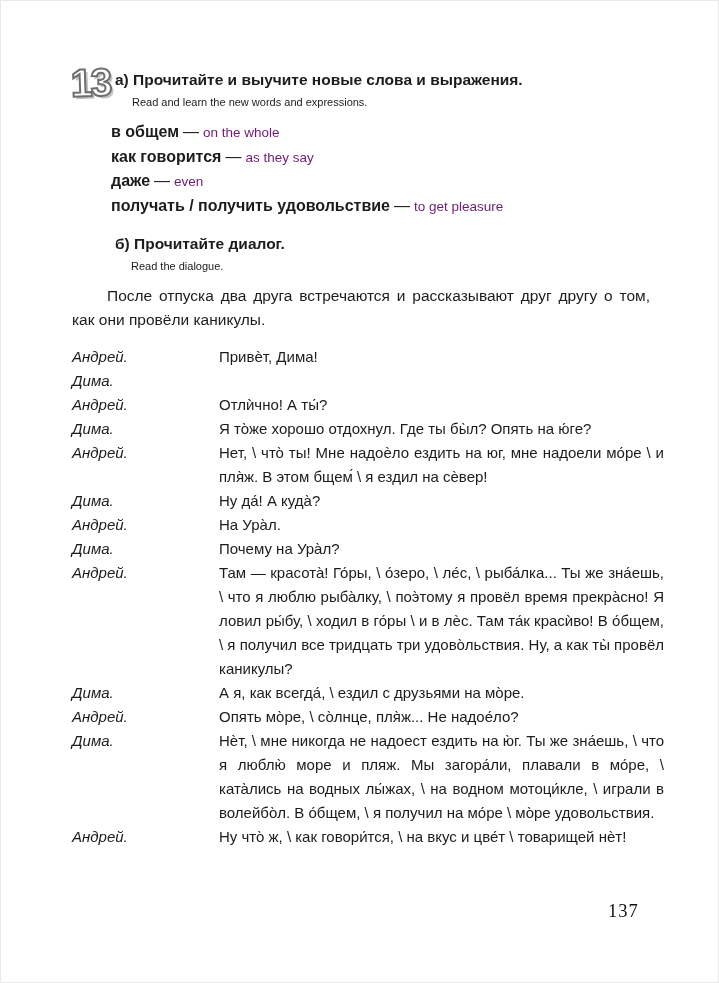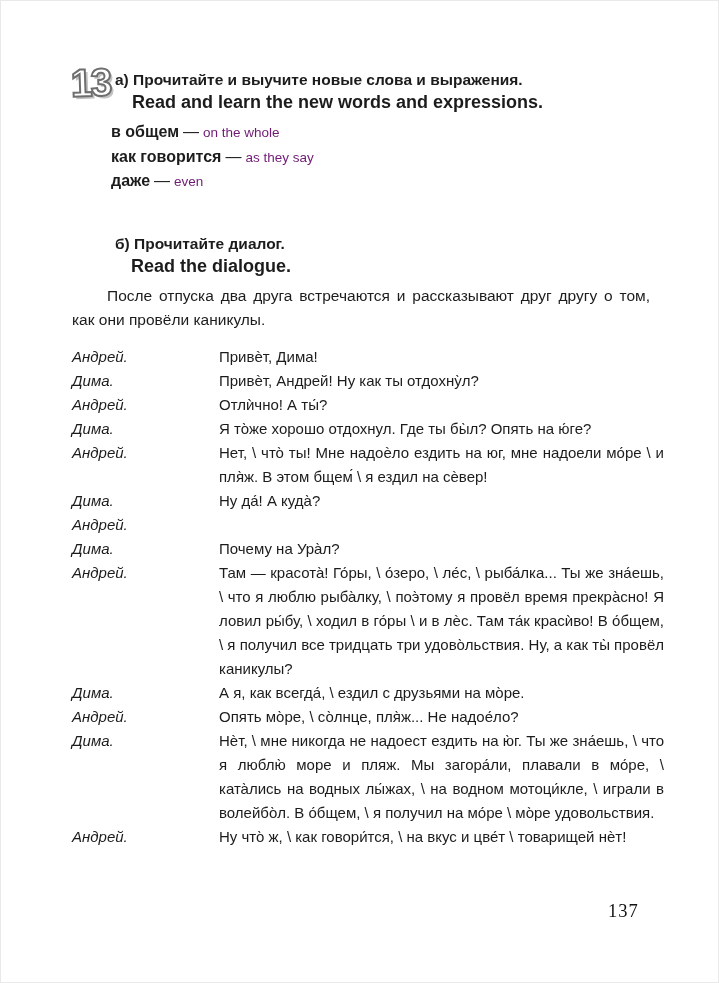--- a/index.html
+++ b/index.html
@@ -20,21 +20,21 @@
     font-size:39px; font-weight:800; line-height:40px;
     color:#ffffff;
     -webkit-text-stroke:2px #6e6e6e;
     text-shadow:2.5px 2.5px 0 #c4c4c4;
     letter-spacing:-2px;
     transform:rotate(-2deg);
     width:44px;
   }
   .titles { padding-top:7px; }
   .title-ru { font-size:15.5px; font-weight:bold; line-height:19px; }
-  .title-en { font-size:18px; font-weight:bold; line-height:18px; margin-left:17px; margin-top:4px; }
+  .title-en { font-size:11px; font-weight:normal; line-height:18px; margin-left:17px; margin-top:4px; }
 
   
   .vocab { position:absolute; top:119px; left:110px; }
   .vocab-line { font-size:16px; line-height:23.5px; white-space:nowrap; }
   .vru { font-weight:bold; }
   .vsep { margin:0 4px; }
   .ven { font-size:13.5px; color:#701a75; }
 
   
   .part-b { position:absolute; top:233px; left:114px; }
@@ -83,56 +83,59 @@
   <div class="vocab">
     <div class="vocab-line">
       <span class="vru">в общем</span><span class="vsep">—</span><span class="ven">on the whole</span>
     </div>
     <div class="vocab-line">
       <span class="vru">как говорится</span><span class="vsep">—</span><span class="ven">as they say</span>
     </div>
     <div class="vocab-line">
       <span class="vru">даже</span><span class="vsep">—</span><span class="ven">even</span>
     </div>
+    <div class="vocab-line">
+      <span class="vru">получать / получить удовольствие</span><span class="vsep">—</span><span class="ven">to get pleasure</span>
+    </div>
   </div>
 
   <div class="part-b">
     <div class="title-ru">б) Прочитайте диалог.</div>
     <div class="title-en">Read the dialogue.</div>
   </div>
 
   <p class="intro">После отпуска два друга встречаются и рассказывают друг другу о том, как они провёли каникулы.</p>
 
   <div class="dialogue">
     <div class="row">
       <span class="speaker">Андрей.</span>
       <p class="utt">Привѐт, Дима!</p>
     </div>
     <div class="row">
       <span class="speaker">Дима.</span>
-      <p class="utt">Привѐт, Андрей! Ну как ты отдохну̀л?</p>
     </div>
     <div class="row">
       <span class="speaker">Андрей.</span>
       <p class="utt">Отлѝчно! А ты́?</p>
     </div>
     <div class="row">
       <span class="speaker">Дима.</span>
       <p class="utt">Я то̀же хорошо отдохнул. Где ты бы̀л? Опять на ю́ге?</p>
     </div>
     <div class="row">
       <span class="speaker">Андрей.</span>
       <p class="utt">Нет, \ что̀ ты! Мне надоѐло ездить на юг, мне надоели мо́ре \ и пля̀ж. В этом бщем́ \ я ездил на сѐвер!</p>
     </div>
     <div class="row">
       <span class="speaker">Дима.</span>
       <p class="utt">Ну да́! А куда̀?</p>
     </div>
     <div class="row">
       <span class="speaker">Андрей.</span>
+      <p class="utt">На Ура̀л.</p>
     </div>
     <div class="row">
       <span class="speaker">Дима.</span>
       <p class="utt">Почему на Ура̀л?</p>
     </div>
     <div class="row">
       <span class="speaker">Андрей.</span>
       <p class="utt">Там — красота̀! Го́ры, \ о́зеро, \ ле́с, \ рыба́лка... Ты же зна́ешь, \ что я люблю рыба̀лку, \ поэ̀тому я провёл время прекра̀сно! Я ловил ры́бу, \ ходил в го́ры \ и в лѐс. Там та́к красѝво! В о́бщем, \ я получил все тридцать три удово̀льствия. Ну, а как ты̀ провёл каникулы?</p>
     </div>
     <div class="row">

